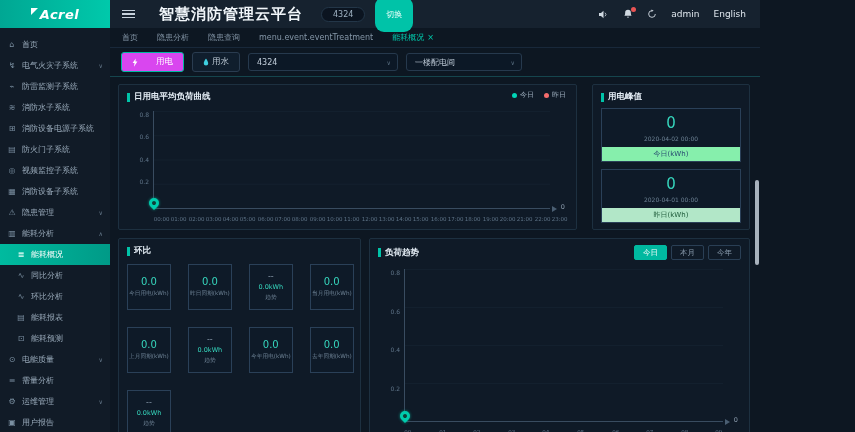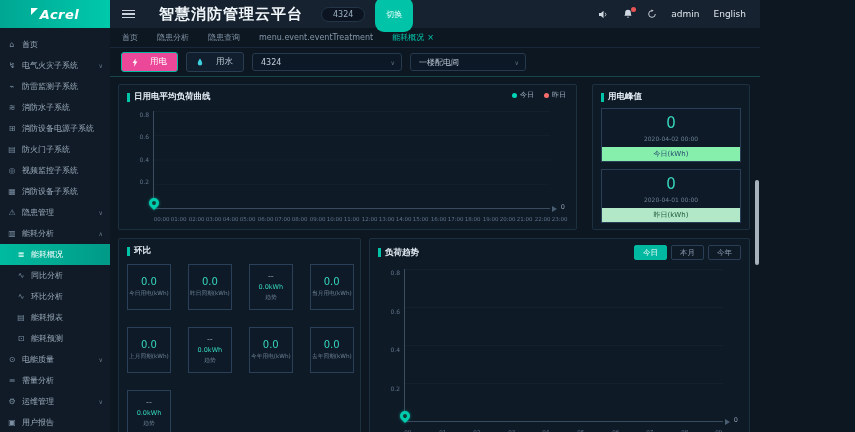--- a/index.html
+++ b/index.html
@@ -42,23 +42,23 @@
 
   
   .main { position:absolute; top:28px; left:110px; right:0; bottom:0; display:flex; flex-direction:column; background:#0d1722; }
   .tabbar { height:20px; display:flex; align-items:center; gap:19px; padding:0 12px; border-bottom:1px solid #18283a; }
   .tab { display:flex; align-items:center; gap:3px; font-size:8px; color:#8496a7; cursor:pointer; white-space:nowrap; }
   .tab.active { color:#00cbad; }
   .tab-close { font-size:8px; color:#00cbad; }
   .tab-close:empty { display:none; }
 
   .toolbar { height:29px; display:flex; align-items:center; gap:8px; padding:0 11px; border-bottom:1px solid #15454d; }
-  .btn-elec { display:flex; align-items:center; gap:12px; background:#ec4899; color:#fff; border:1px solid #00b9a0;
+  .btn-elec { display:flex; align-items:center; gap:18px; background:#d946ef; color:#fff; border:1px solid #00b9a0;
     font-size:8.5px; padding:3px 10px; border-radius:3px; cursor:pointer; }
-  .btn-water { display:flex; align-items:center; gap:13px; background:#101e2d; color:#c2cfda; border:1px solid #2a3c50;
+  .btn-water { display:flex; align-items:center; gap:3px; background:#101e2d; color:#c2cfda; border:1px solid #2a3c50;
     font-size:8.5px; padding:3px 10px; border-radius:3px; cursor:pointer; }
   .select { position:relative; height:18px; background:#0c1826; border:1px solid #26394d; border-radius:3px;
     color:#c2cedb; font-size:8px; display:flex; align-items:center; padding:0 18px 0 8px; cursor:pointer; }
   .select.w1 { width:150px; } .select.w2 { width:116px; }
   .select .chev { position:absolute; right:6px; font-size:6px; color:#5a7083; }
 
   .content { flex:1; padding:7px 10px 8px 8px; display:flex; flex-direction:column; gap:8px; overflow:hidden; }
   .row1 { display:flex; gap:15px; height:156px; }
   .row2 { display:flex; gap:8px; flex:1; }
 

